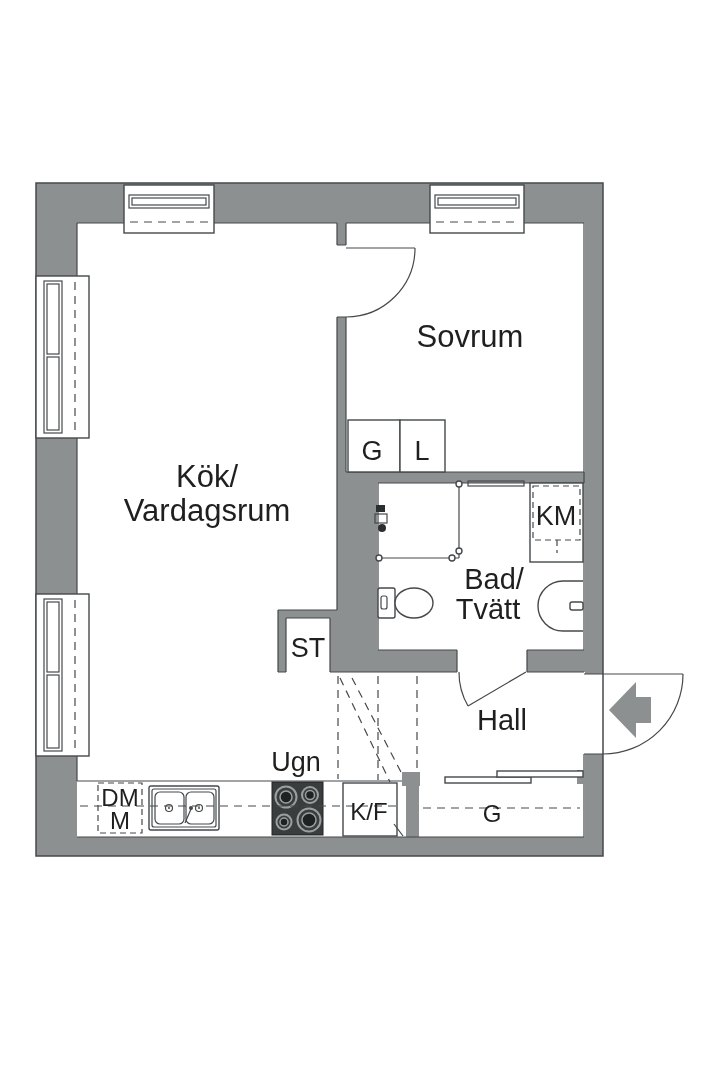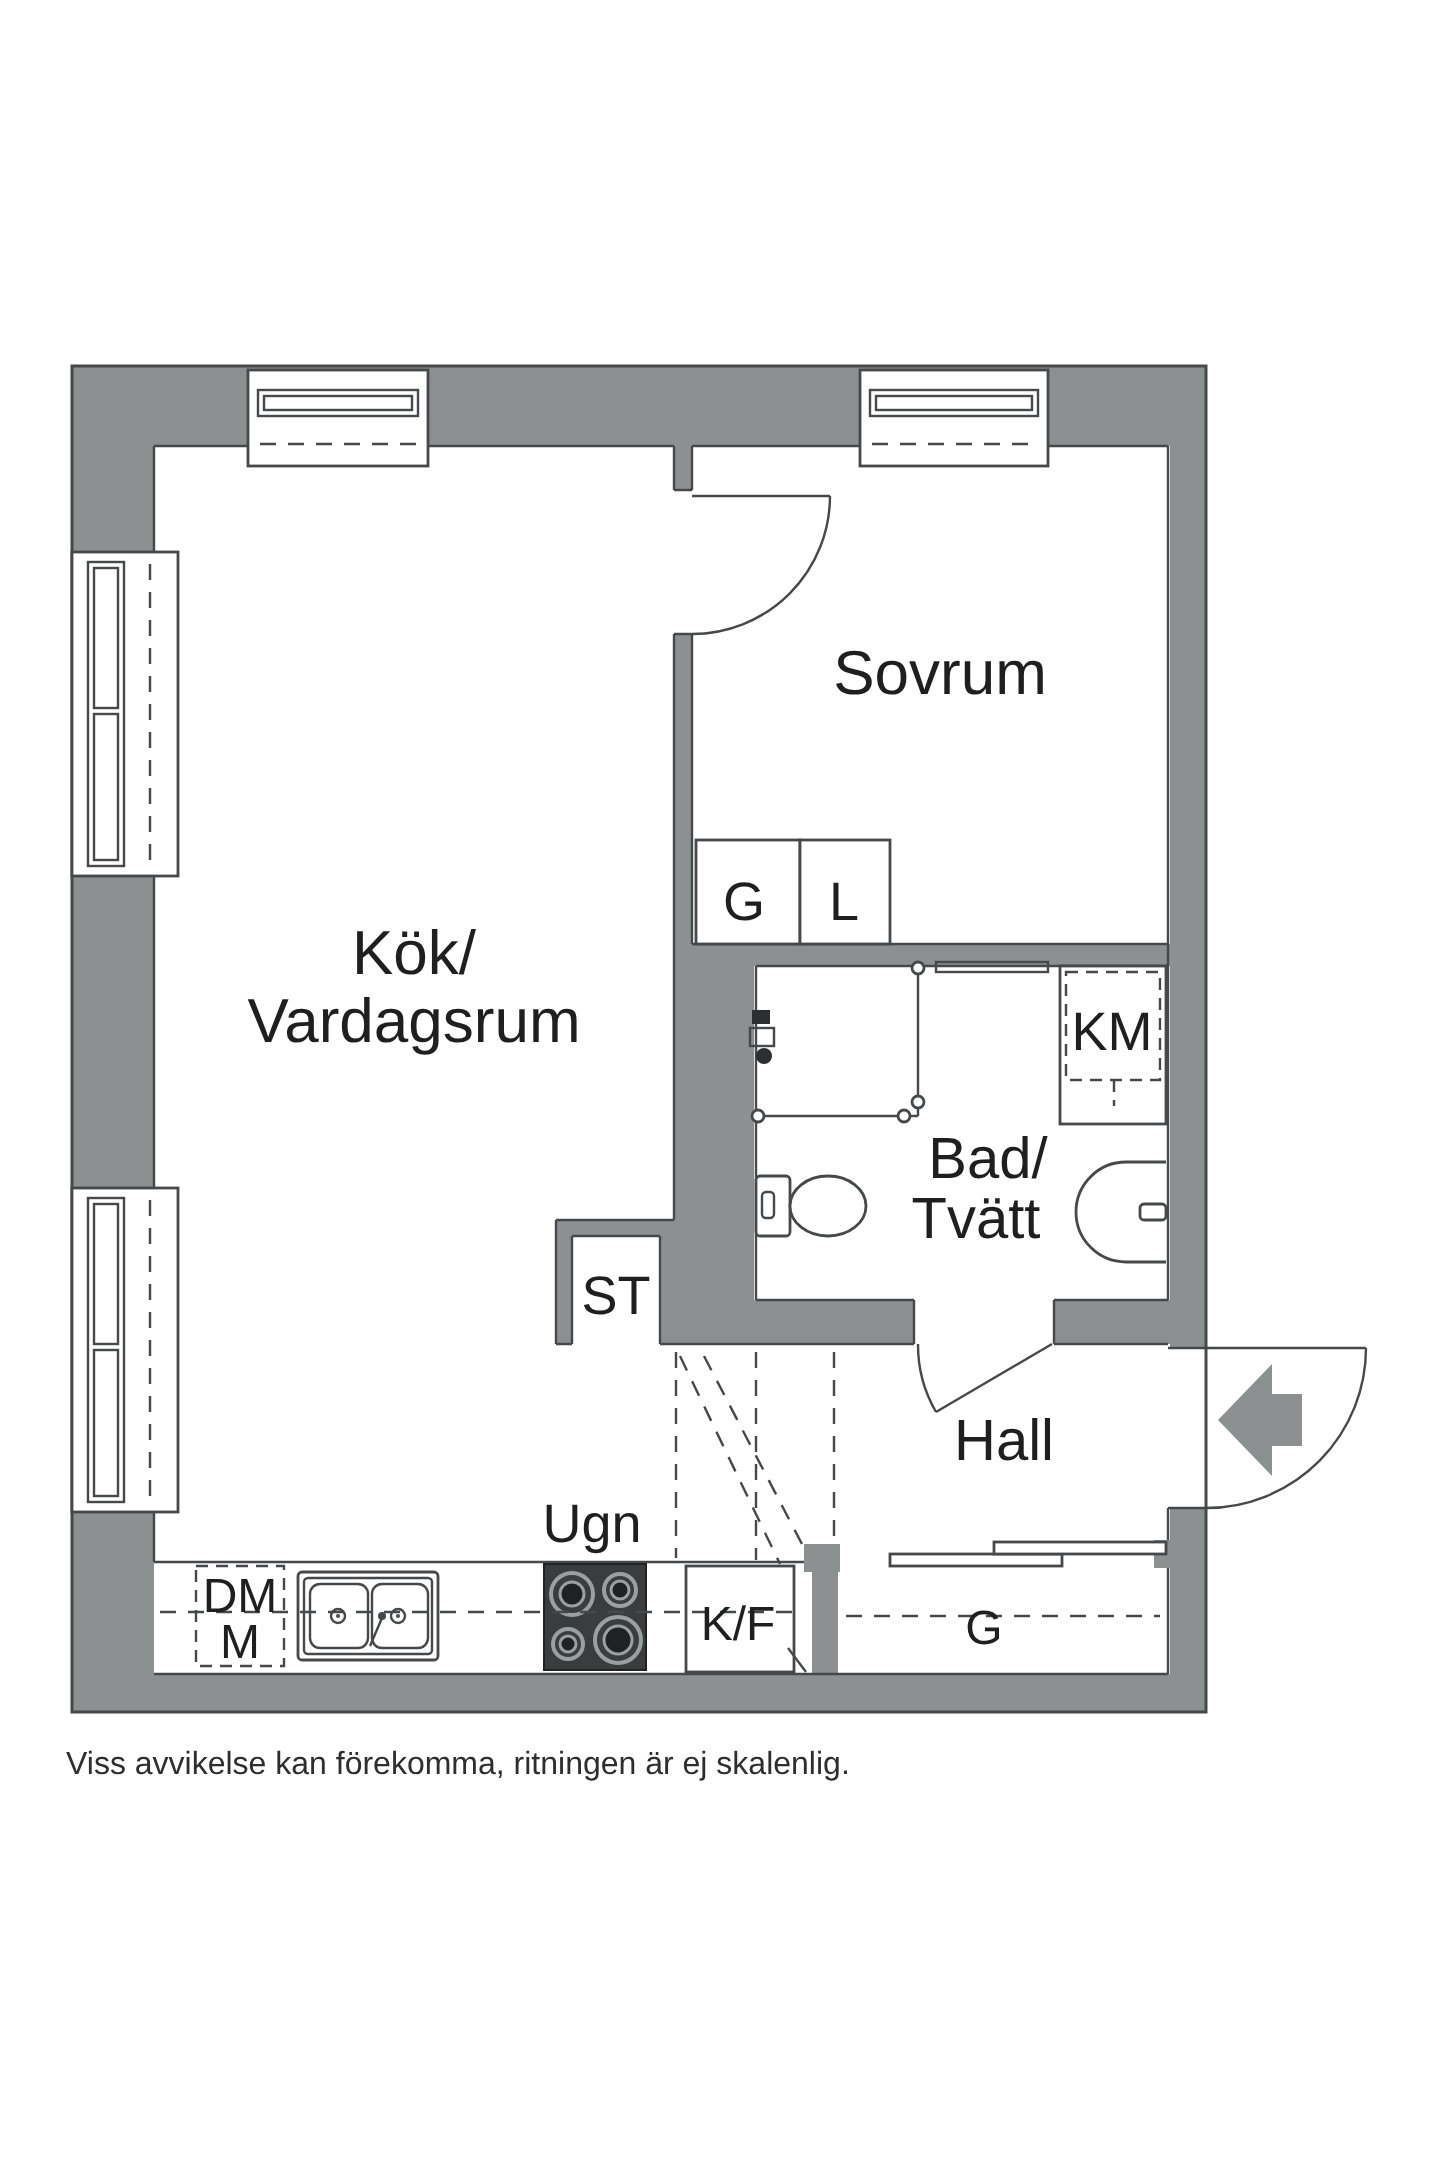--- a/index.html
+++ b/index.html
@@ -203,14 +203,13 @@
     <text class="lbl f27" x="556" y="525">KM</text>
     <text class="lbl f27" x="308" y="657">ST</text>
     <text class="lbl f27" x="296" y="771">Ugn</text>
     <text class="lbl f24" x="120" y="806">DM</text>
     <text class="lbl f24" x="120" y="829">M</text>
     <text class="lbl f24" x="369" y="820">K/F</text>
     <text class="lbl f24" x="492" y="822">G</text>
   </g>
 </svg>
 
-<div class="footnote">Viss avvikelse kan förekomma, ritningen är ej skalenlig.</div>
 </div>
 
 </body></html>

